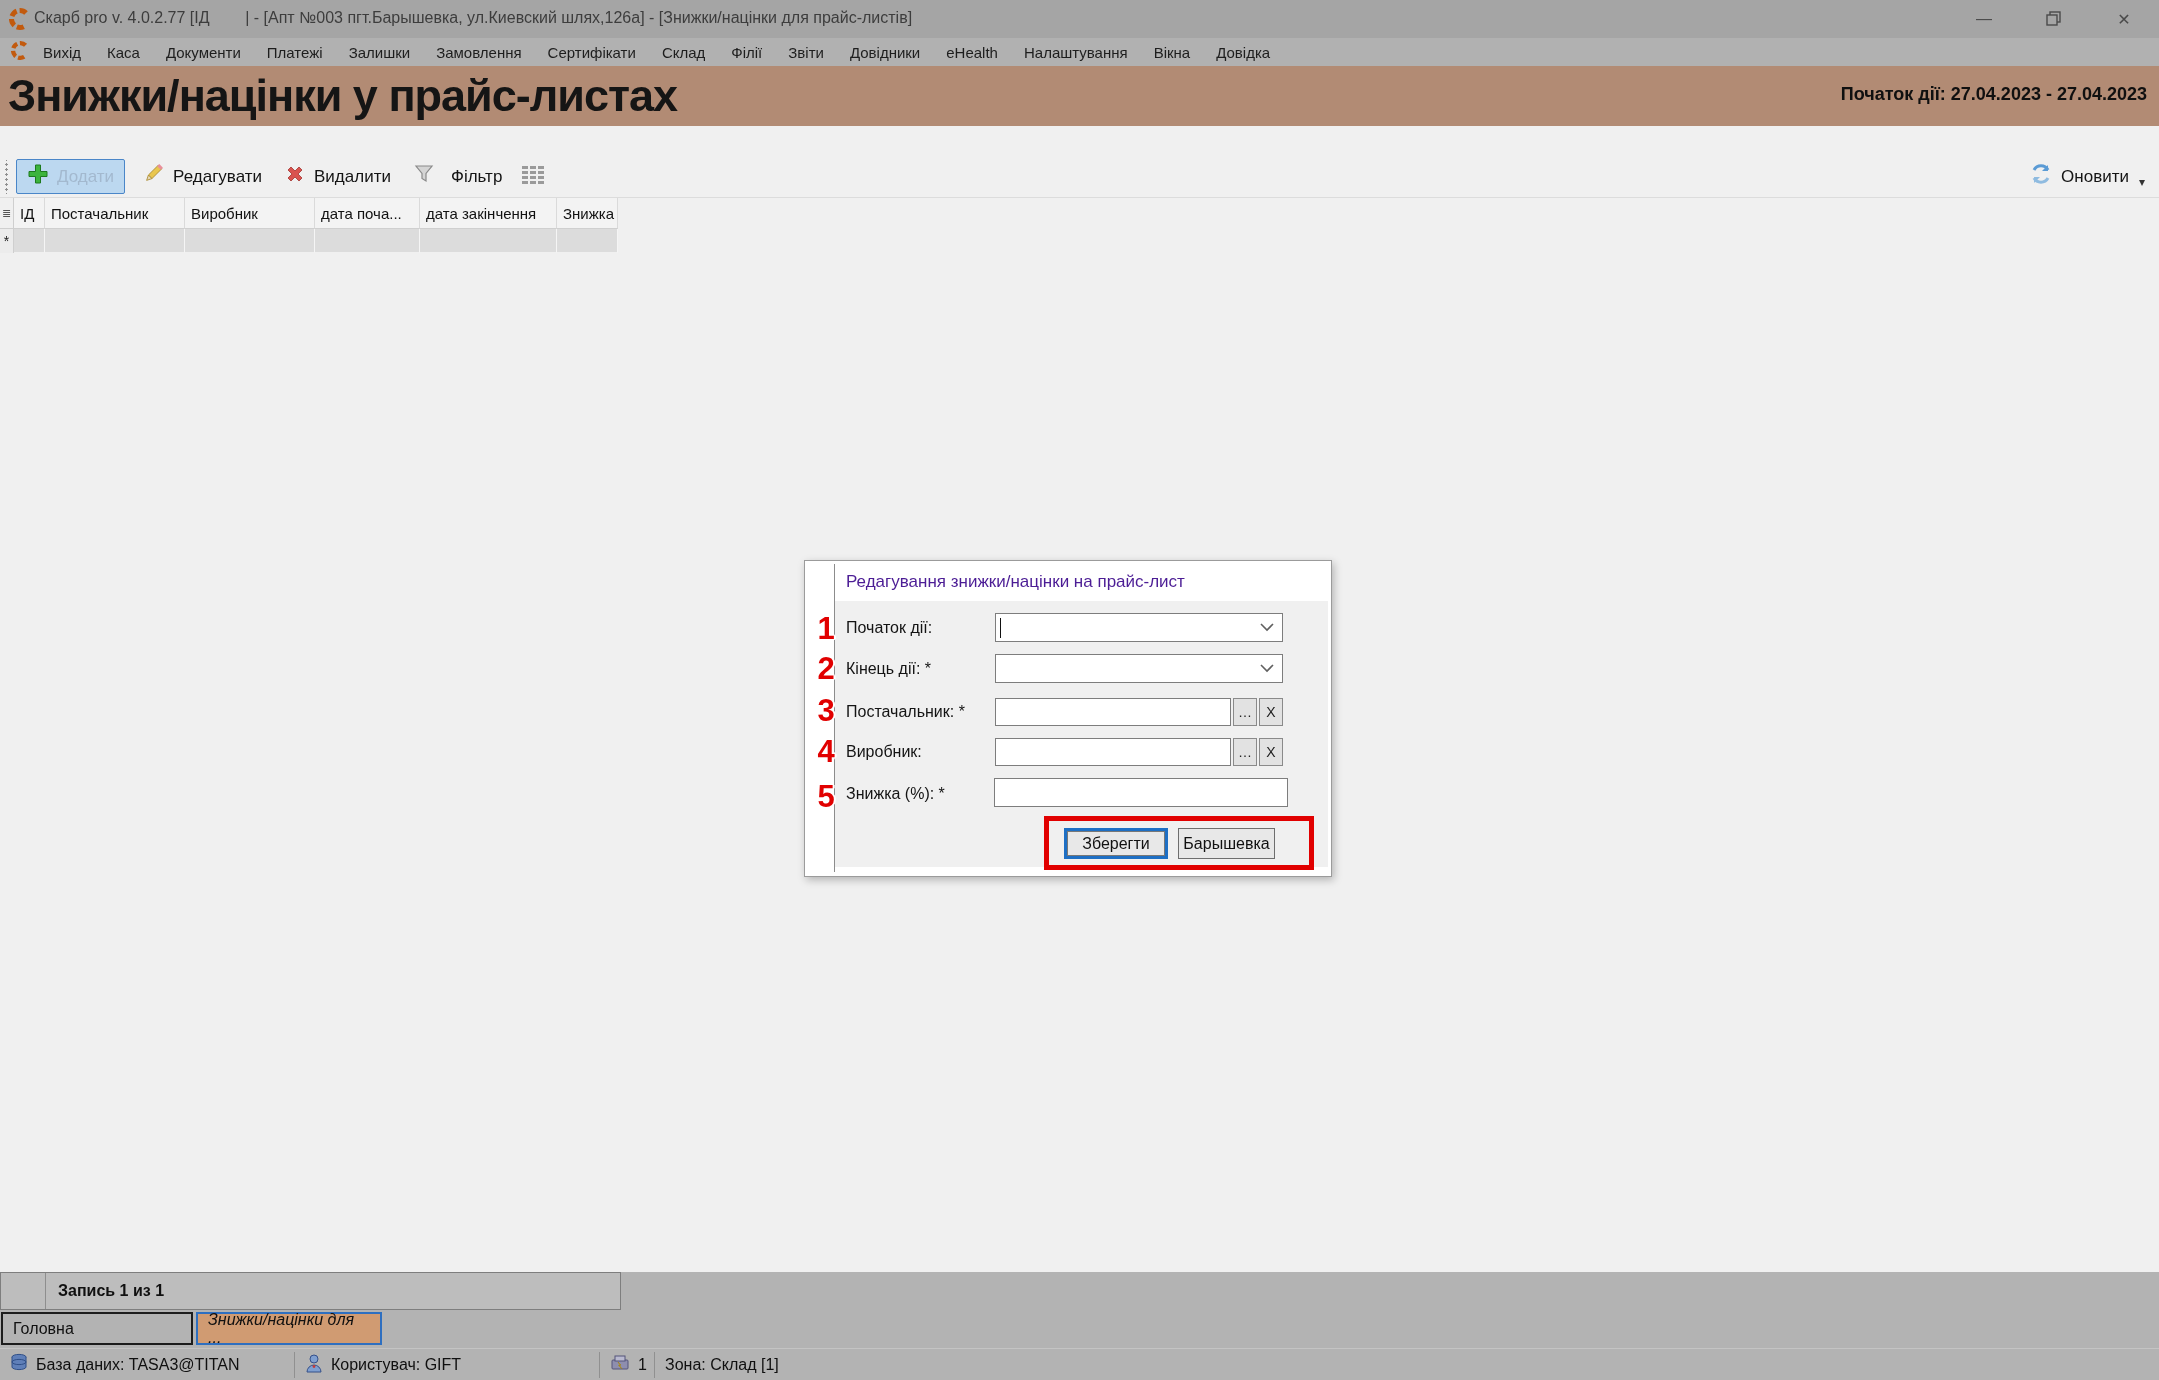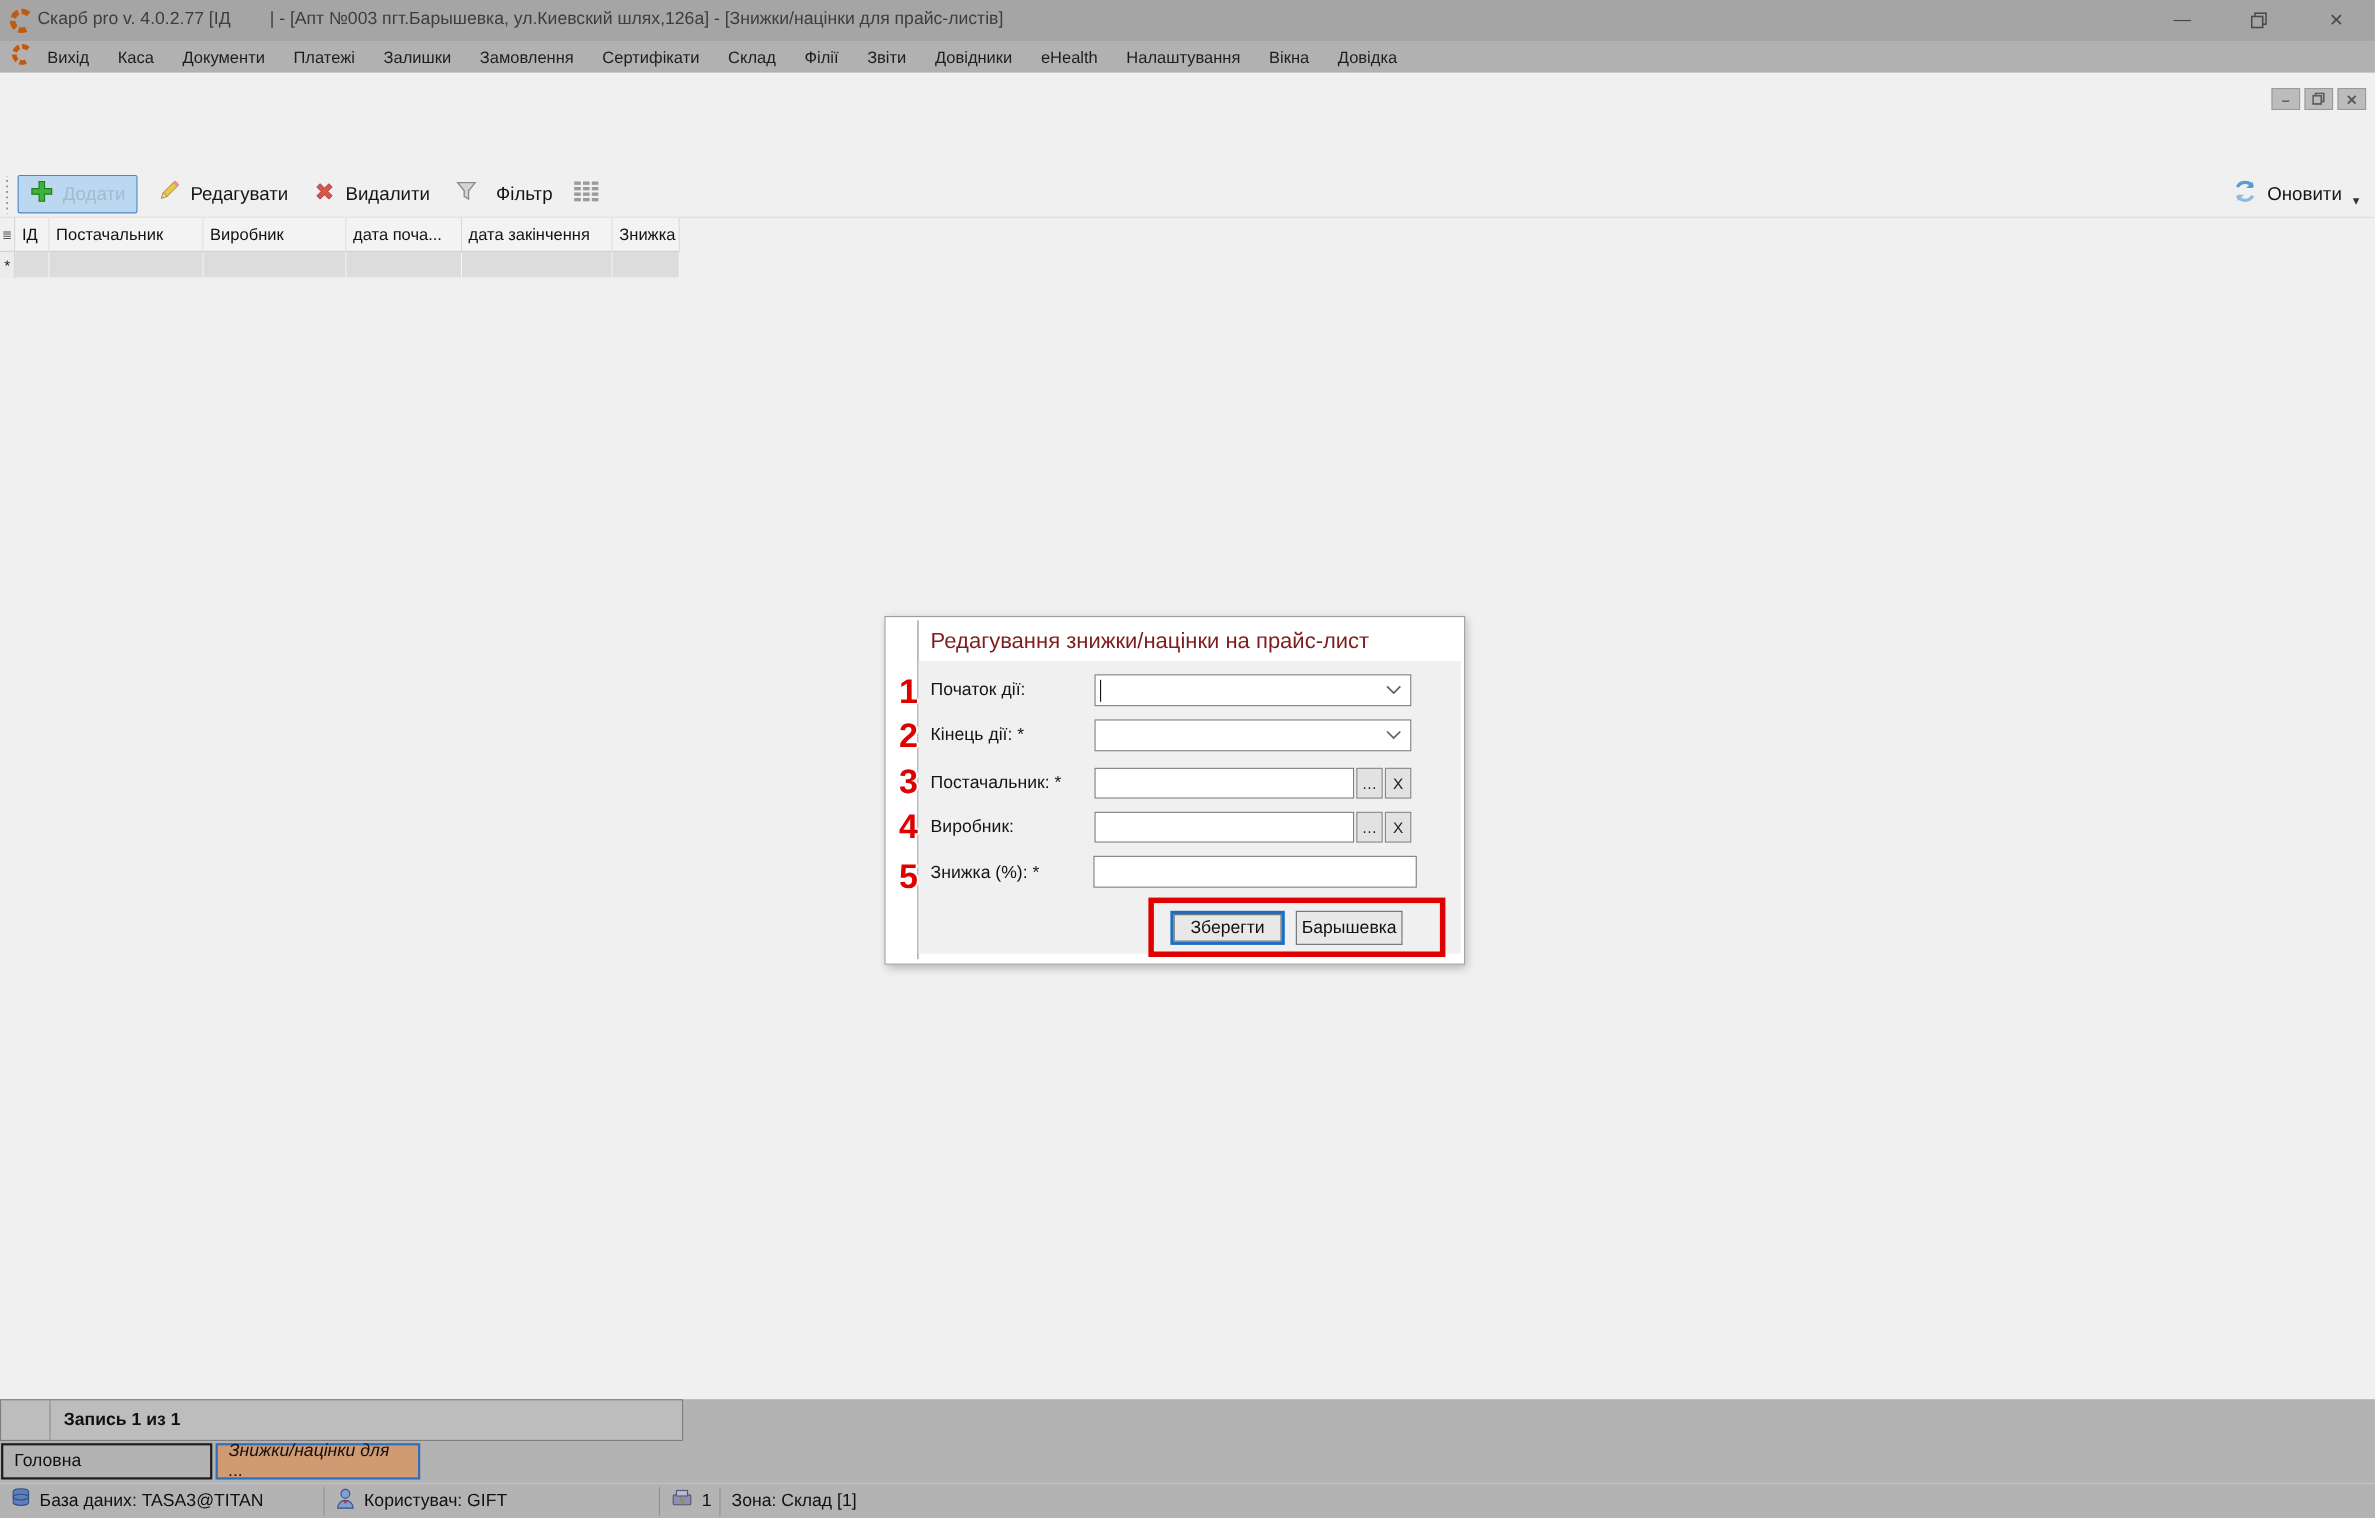--- a/index.html
+++ b/index.html
@@ -65,21 +65,21 @@
   #tab-main { left:1px; width:192px; background:#b3b3b3; border:2px solid #1c1c1c; }
   #tab-active { left:196px; width:186px; background:#d09b72; border:2px solid #2e6fc0;font-style:italic; }
   #statusbar { left:0; top:76px; width:2159px; height:32px; background:#b3b3b3; border-top:1px solid #c4c4c4;
                display:flex; align-items:center; font-size:16px; color:#101010; }
   .sect { display:flex; align-items:center; gap:8px; height:26px; border-right:1px solid #909090; padding-left:10px; }
 
   
   #dialog { left:804px; top:560px; width:528px; height:317px; background:#ffffff; border:1px solid #9b9b9b;
             box-shadow:2px 3px 8px rgba(0,0,0,0.25); }
   #dialog .vline { left:29px; top:3px; width:1px; height:308px; background:#8c8c8c; }
-  #dialog .dlgtitle { left:41px; top:11px; font-size:20px; color:#7f1d1d; }
+  #dialog .dlgtitle { left:41px; top:11px; font-size:17px; color:#4c1d95; }
   #dialog .panel { left:30px; top:40px; width:493px; height:266px; background:#f0f0f0; }
   .fldlabel { position:absolute; left:41px; font-size:16px; color:#141414; white-space:nowrap; }
   .combo { position:absolute; left:190px; width:288px; height:29px; background:#fff; border:1px solid #7d7d7d;
            display:flex; align-items:center; justify-content:flex-end; }
   .combo svg { margin-right:8px; }
   .caret { position:absolute; left:4px; top:4px; width:1px; height:20px; background:#111; }
   .lk-input { position:absolute; left:190px; width:236px; height:28px; background:#fff; border:1px solid #7d7d7d; }
   .lk-btn { position:absolute; width:24px; height:28px; background:#e2e2e2; border:1px solid #8a8a8a;
             font-size:14px; color:#222; display:flex; align-items:center; justify-content:center; }
   .txt-input { position:absolute; left:189px; width:294px; height:29px; background:#fff; border:1px solid #7d7d7d; }
@@ -141,20 +141,24 @@
       <span class="mdibtn">
         <svg width="12" height="12" viewBox="0 0 16 16">
             <rect x="4" y="1" width="10" height="10" fill="none" stroke="#5a5a5a" stroke-width="2"></rect>
             <rect x="1" y="4" width="10" height="10" fill="#bcbcbc" stroke="#5a5a5a" stroke-width="2"></rect>
           </svg>
       </span>
       <span class="mdibtn">✕</span>
     </div>
   </div>
 
+  <div id="pageheader" class="abs">
+    <div class="abs big">Знижки/націнки у прайс-листах</div>
+    <div class="abs period">Початок дії: 27.04.2023 - 27.04.2023</div>
+  </div>
 
 
   <div id="toolbar" class="abs">
     <div class="grip"></div>
     <div class="tbtn" id="btn-add">
       <span>
         <svg width="22" height="22" viewBox="0 0 22 22">
             <path d="M8.5 2 h5 v6.5 H20 v5 h-6.5 V20 h-5 v-6.5 H2 v-5 h6.5 Z" fill="#3cb43c" stroke="#1d7a1d" stroke-width="1"></path>
           </svg>
       </span>

